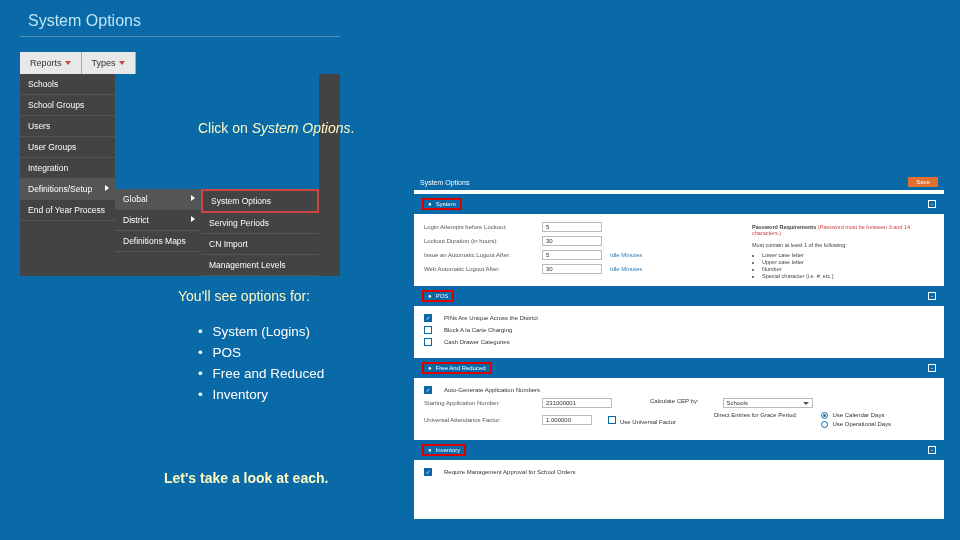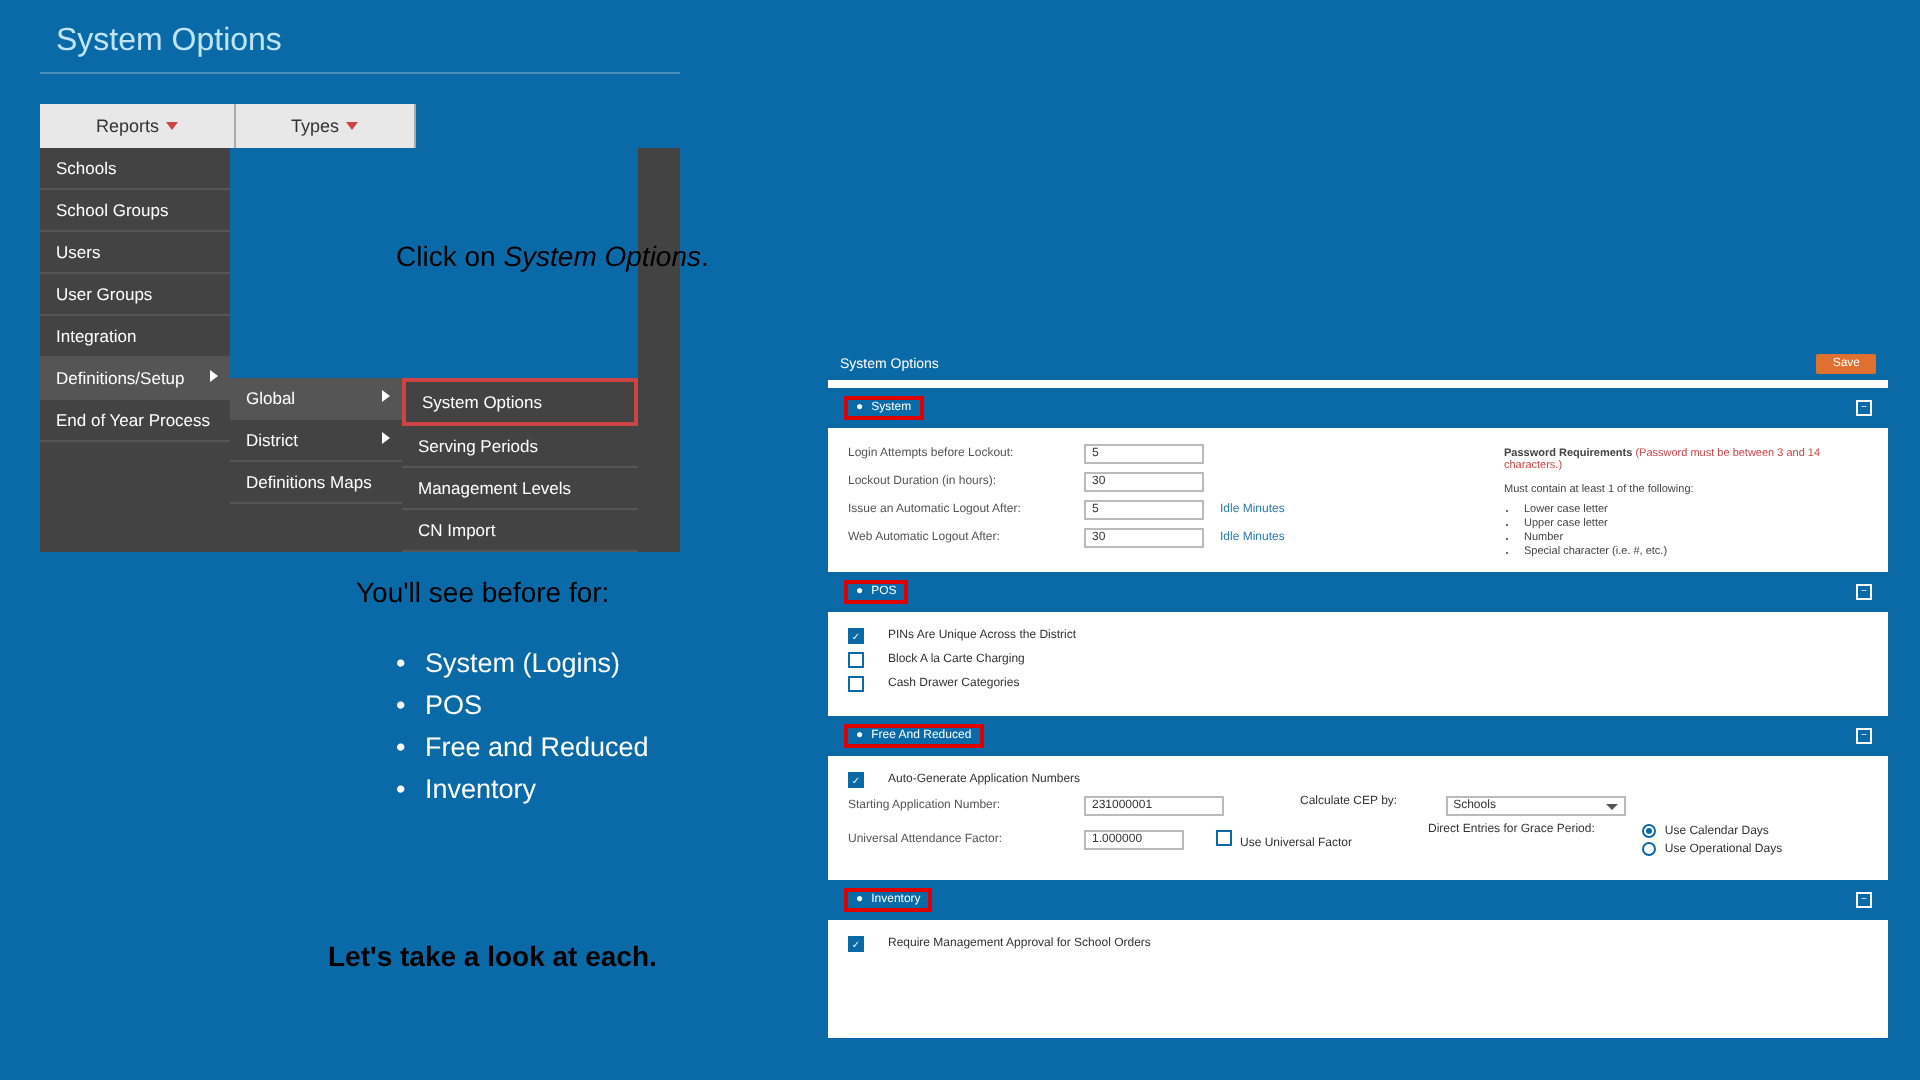--- a/index.html
+++ b/index.html
@@ -38,21 +38,21 @@
     height: 198px;
     background: #0a6aa8;
   }
   .nav-tabs {
     display: flex;
     height: 22px;
   }
   .nav-tab {
     font-size: 9px;
     color: #fff;
-    padding: 4px 28px;
+    padding: 4px 10px;
     border-right: 1px solid #aaa;
     background: #e8e8e8;
     color: #333;
     display: flex;
     align-items: center;
     gap: 3px;
   }
   .nav-tab.dark {
     background: #0a6aa8;
     color: #fff;
@@ -93,21 +93,21 @@
     border-top: 3px solid transparent;
     border-bottom: 3px solid transparent;
     border-left: 4px solid #fff;
   }
   .nav-item.boxed {
     border: 2px solid #c44;
   }
 
   .instruction {
     position: absolute;
-    color: #000000;
+    color: #fef9c3;
     font-size: 14px;
   }
   .instruction.i1 { top: 120px; left: 198px; }
   .instruction.i1 .italic { font-style: italic; }
   .instruction.i2 { top: 288px; left: 178px; }
   .bullets {
     position: absolute;
     top: 322px;
     left: 198px;
     font-size: 13.5px;
@@ -296,30 +296,30 @@
     <div class="nav-col c2">
       <div style="height:115px;background:#0a6aa8"></div>
       <div class="nav-item hl"><span>Global</span><span class="arrow"></span></div>
       <div class="nav-item"><span>District</span><span class="arrow"></span></div>
       <div class="nav-item">Definitions Maps</div>
     </div>
     <div class="nav-col c3">
       <div style="height:115px;background:#0a6aa8"></div>
       <div class="nav-item boxed">System Options</div>
       <div class="nav-item">Serving Periods</div>
+      <div class="nav-item">CN Import</div>
       <div class="nav-item">Management Levels</div>
-      <div class="nav-item">CN Import</div>
     </div>
   </div>
 </div>
 
 <div class="instruction i1">
   <span>Click on </span><span class="italic">System Options</span><span>.</span>
 </div>
-<div class="instruction i2">You'll see before for:</div>
+<div class="instruction i2">You'll see options for:</div>
 <ul class="bullets">
   <li>System (Logins)</li>
   <li>POS</li>
   <li>Free and Reduced</li>
   <li>Inventory</li>
 </ul>
 <div class="instruction i3">Let's take a look at each.</div>
 
 <div class="right-panel">
   <div class="rp-header">

